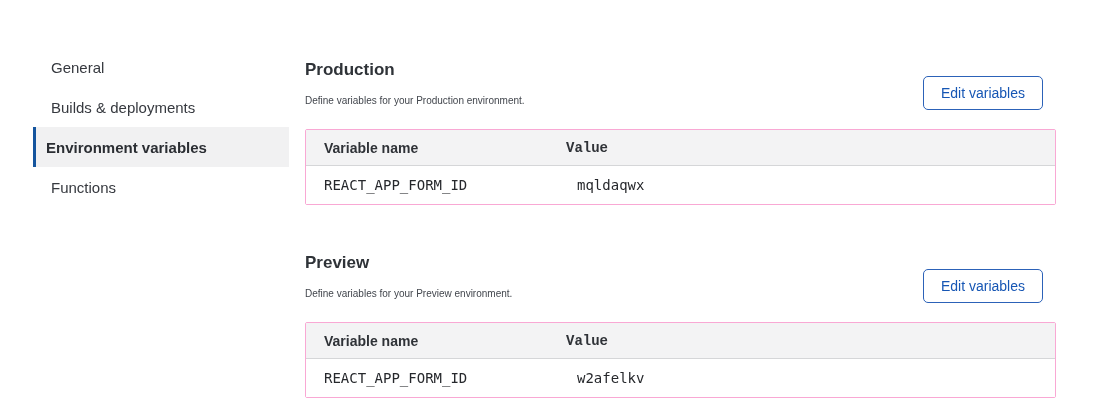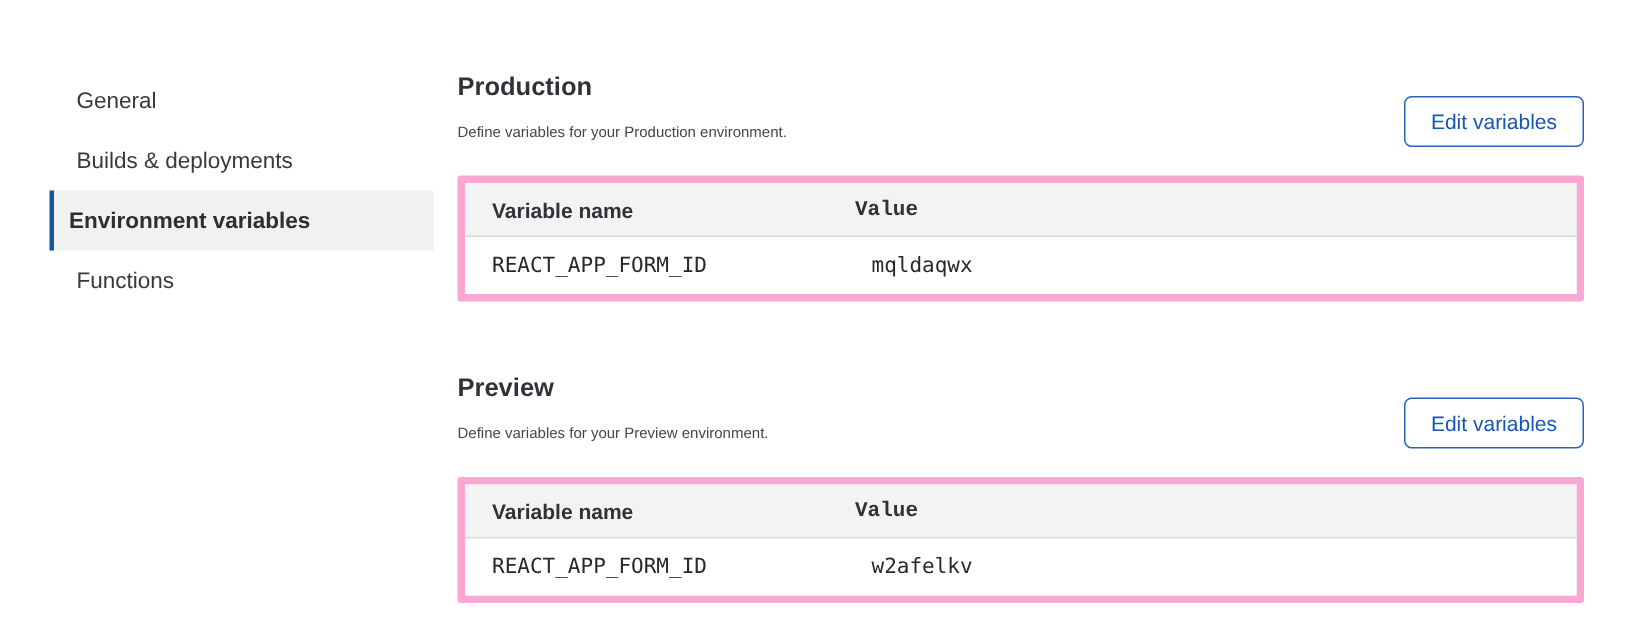--- a/index.html
+++ b/index.html
@@ -15,39 +15,39 @@
       padding-left:15px; border-left:3px solid transparent;
       font-size:15px; color:#36393f; cursor:pointer;
   }
   .nav-item.active {
       background:#f1f1f2;
       border-left-color:#15559e;
       font-weight:700; color:#2b2e33;padding-left:10px;
   }
 
   
-  .main { width:751px; margin-left:16px; padding-top:48px; flex:none; }
+  .main { width:751px; margin-left:16px; padding-top:60px; flex:none; }
 
   .section { position:relative; }
   .section + .section { margin-top:48px; }
 
   .section-title { font-size:17px; font-weight:700; color:#2f3338; line-height:20px; }
   .section-desc  { margin-top:13px; font-size:10px; color:#42464d; line-height:16px; }
 
   .edit-btn {
-      position:absolute; top:16px; right:0;
+      position:absolute; top:16px; right:13px;
       height:34px; padding:0 17px;
       background:#ffffff; border:1px solid #2c62b8; border-radius:5px;
       color:#1656b4; font-size:14px; font-family:inherit;
       cursor:pointer; line-height:32px;
   }
 
   .env-table {
       margin-top:20px; width:100%;
-      border:5px solid #f9a8d4; border-radius:2px;
+      border:1px solid #f9a8d4; border-radius:2px;
       background:#fff;
   }
   .t-row { display:flex; align-items:center; }
   .t-head {
       height:36px; background:#f3f3f4;
       border-bottom:1px solid #d5d6d8;
   }
   .t-body { height:38px; background:#ffffff;gap:11px; }
   .cell { padding-left:18px; }
   .col-name { width:242px; flex:none; }

